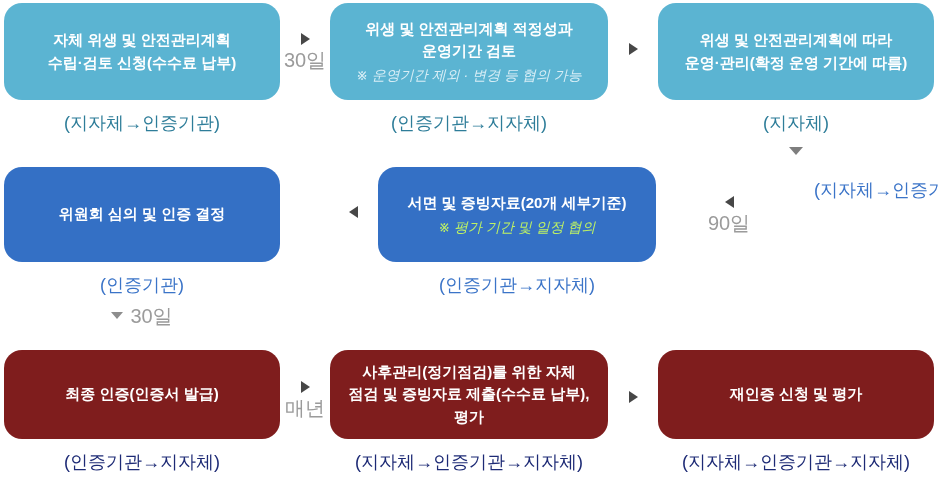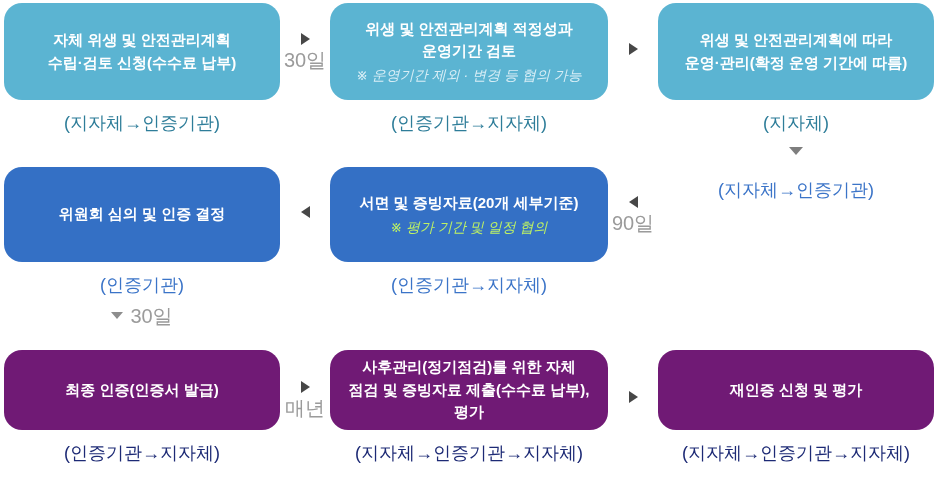--- a/index.html
+++ b/index.html
@@ -8,33 +8,33 @@
   .flow-row{position:absolute;left:0;display:flex;align-items:flex-start;padding:0 4px;width:930px;}
   .row1{top:3px;justify-content:center;}
   .row2{top:167px;}
   .row3{top:350px;}
   .cell{display:flex;flex-direction:column;align-items:center;width:276px;flex:0 0 276px;}
   .cell.mid{width:278px;flex:0 0 278px;}
   .box{width:100%;box-sizing:border-box;border-radius:18px;display:flex;flex-direction:column;
        justify-content:center;align-items:center;color:#ffffff;text-align:center;padding:6px 10px;}
   .row1 .box{height:97px;background:#5bb4d2;}
   .row2 .box{height:95px;background:#3470c5;}
-  .row3 .box{height:80px;background:#701a75;}
+  .row3 .box{height:89px;background:#7f1d1d;}
   .title{font-size:15px;font-weight:bold;line-height:1.5;white-space:pre-line;}
   .note{font-size:14px;font-weight:normal;line-height:1.45;white-space:pre-line;margin-top:2px;font-style:italic;}
   .row1 .note{color:#d8eef6;}
   .row2 .note{color:#bef264;}
   .row3 .note{color:#98a3d2;}
   .caption{font-size:18px;font-weight:normal;margin-top:14px;line-height:1.1;}
   .row1 .caption{color:#2e7d99;}
   .row2 .caption{color:#3b74c8;}
   .row3 .caption{color:#1d2a75;}
   .conn{width:50px;flex:0 0 50px;display:flex;flex-direction:column;align-items:center;justify-content:center;gap:4px;}
   .row1 .conn{height:97px;}
-  .row2 .conn{height:95px;}
+  .row2 .conn{height:95px;padding-left:48px;}
   .row3 .conn{height:100px;}
   .tri{width:0;height:0;display:block;}
   .tri-right{border-top:6px solid transparent;border-bottom:6px solid transparent;border-left:9px solid #474747;}
   .tri-left{border-top:6px solid transparent;border-bottom:6px solid transparent;border-right:9px solid #474747;}
   .tri-down{border-left:7px solid transparent;border-right:7px solid transparent;border-top:8px solid #7e7e7e;}
   .tri-down-sm{border-left:6px solid transparent;border-right:6px solid transparent;border-top:7px solid #8d8d8d;display:inline-block;width:0;height:0;}
   .arrow-label{font-size:20px;color:#9b9b9b;line-height:1.1;min-height:2px;}
   .cell-down-arrow{margin-top:13px;}
   .down-line{margin-top:9px;display:flex;align-items:center;gap:7px;}
 </style>

